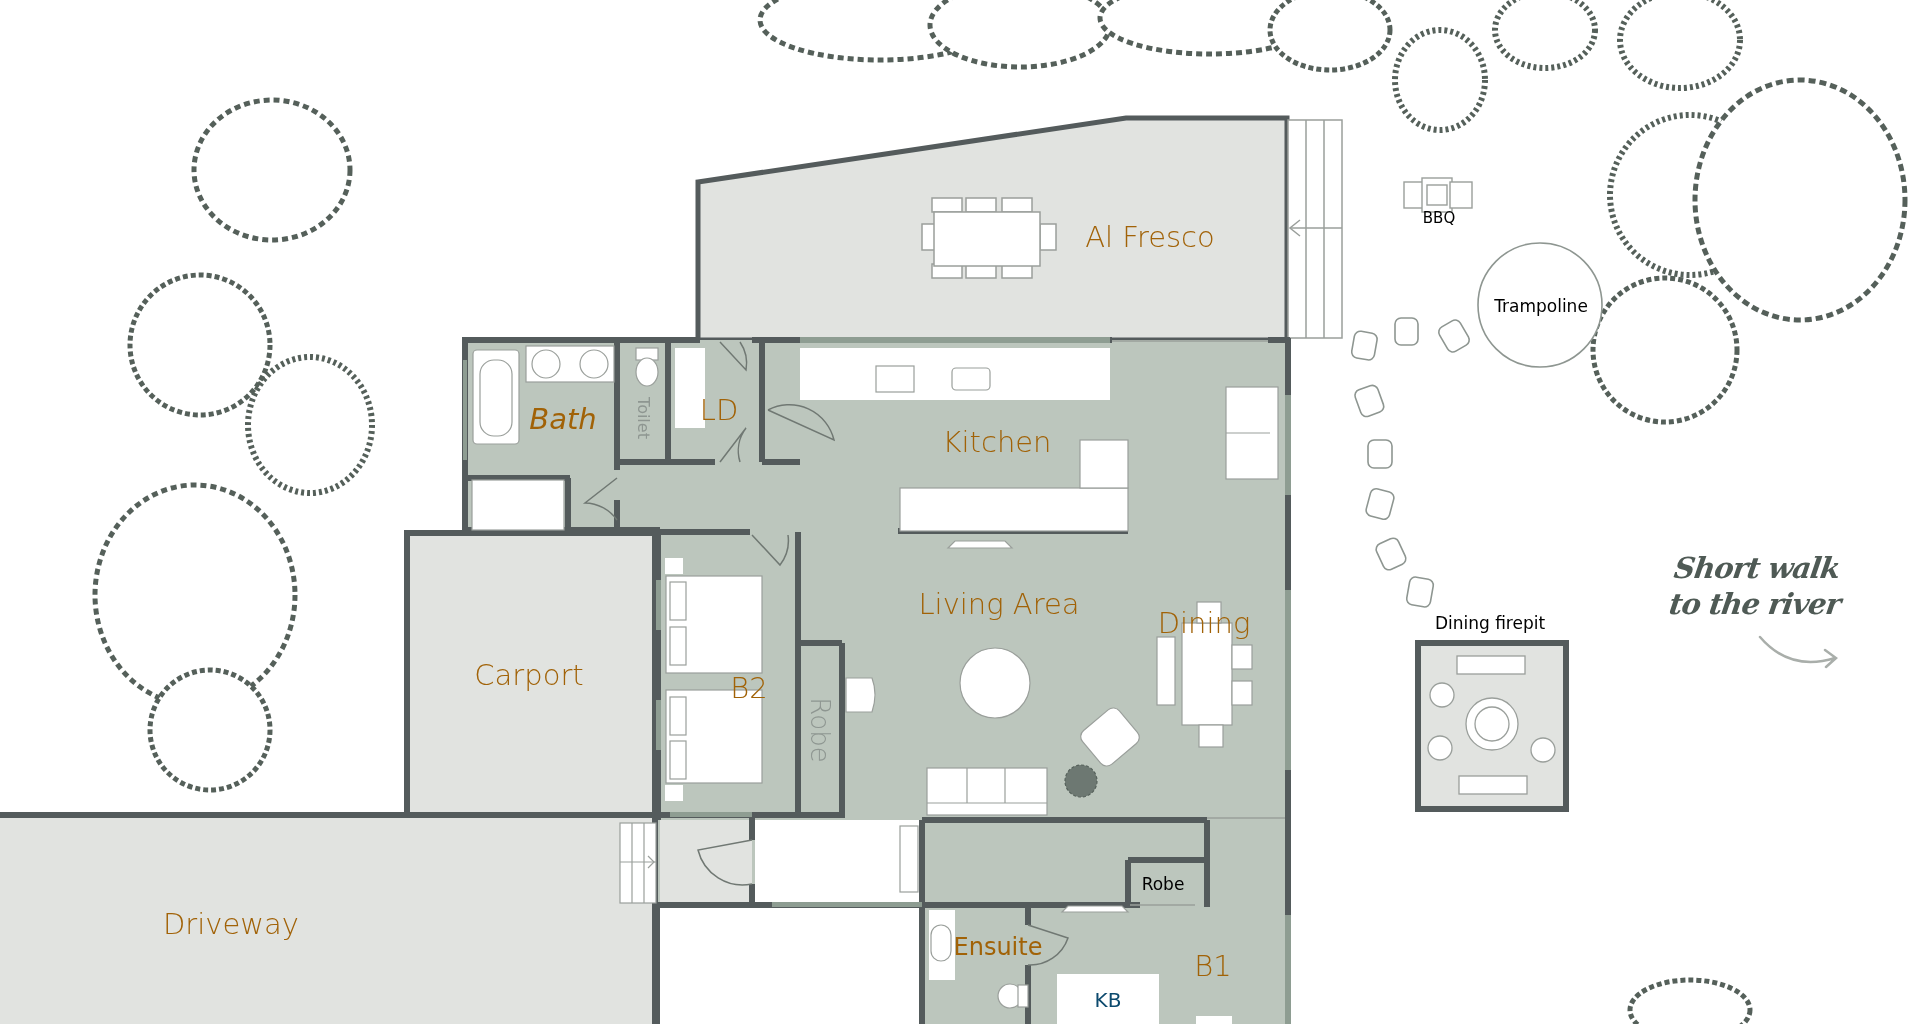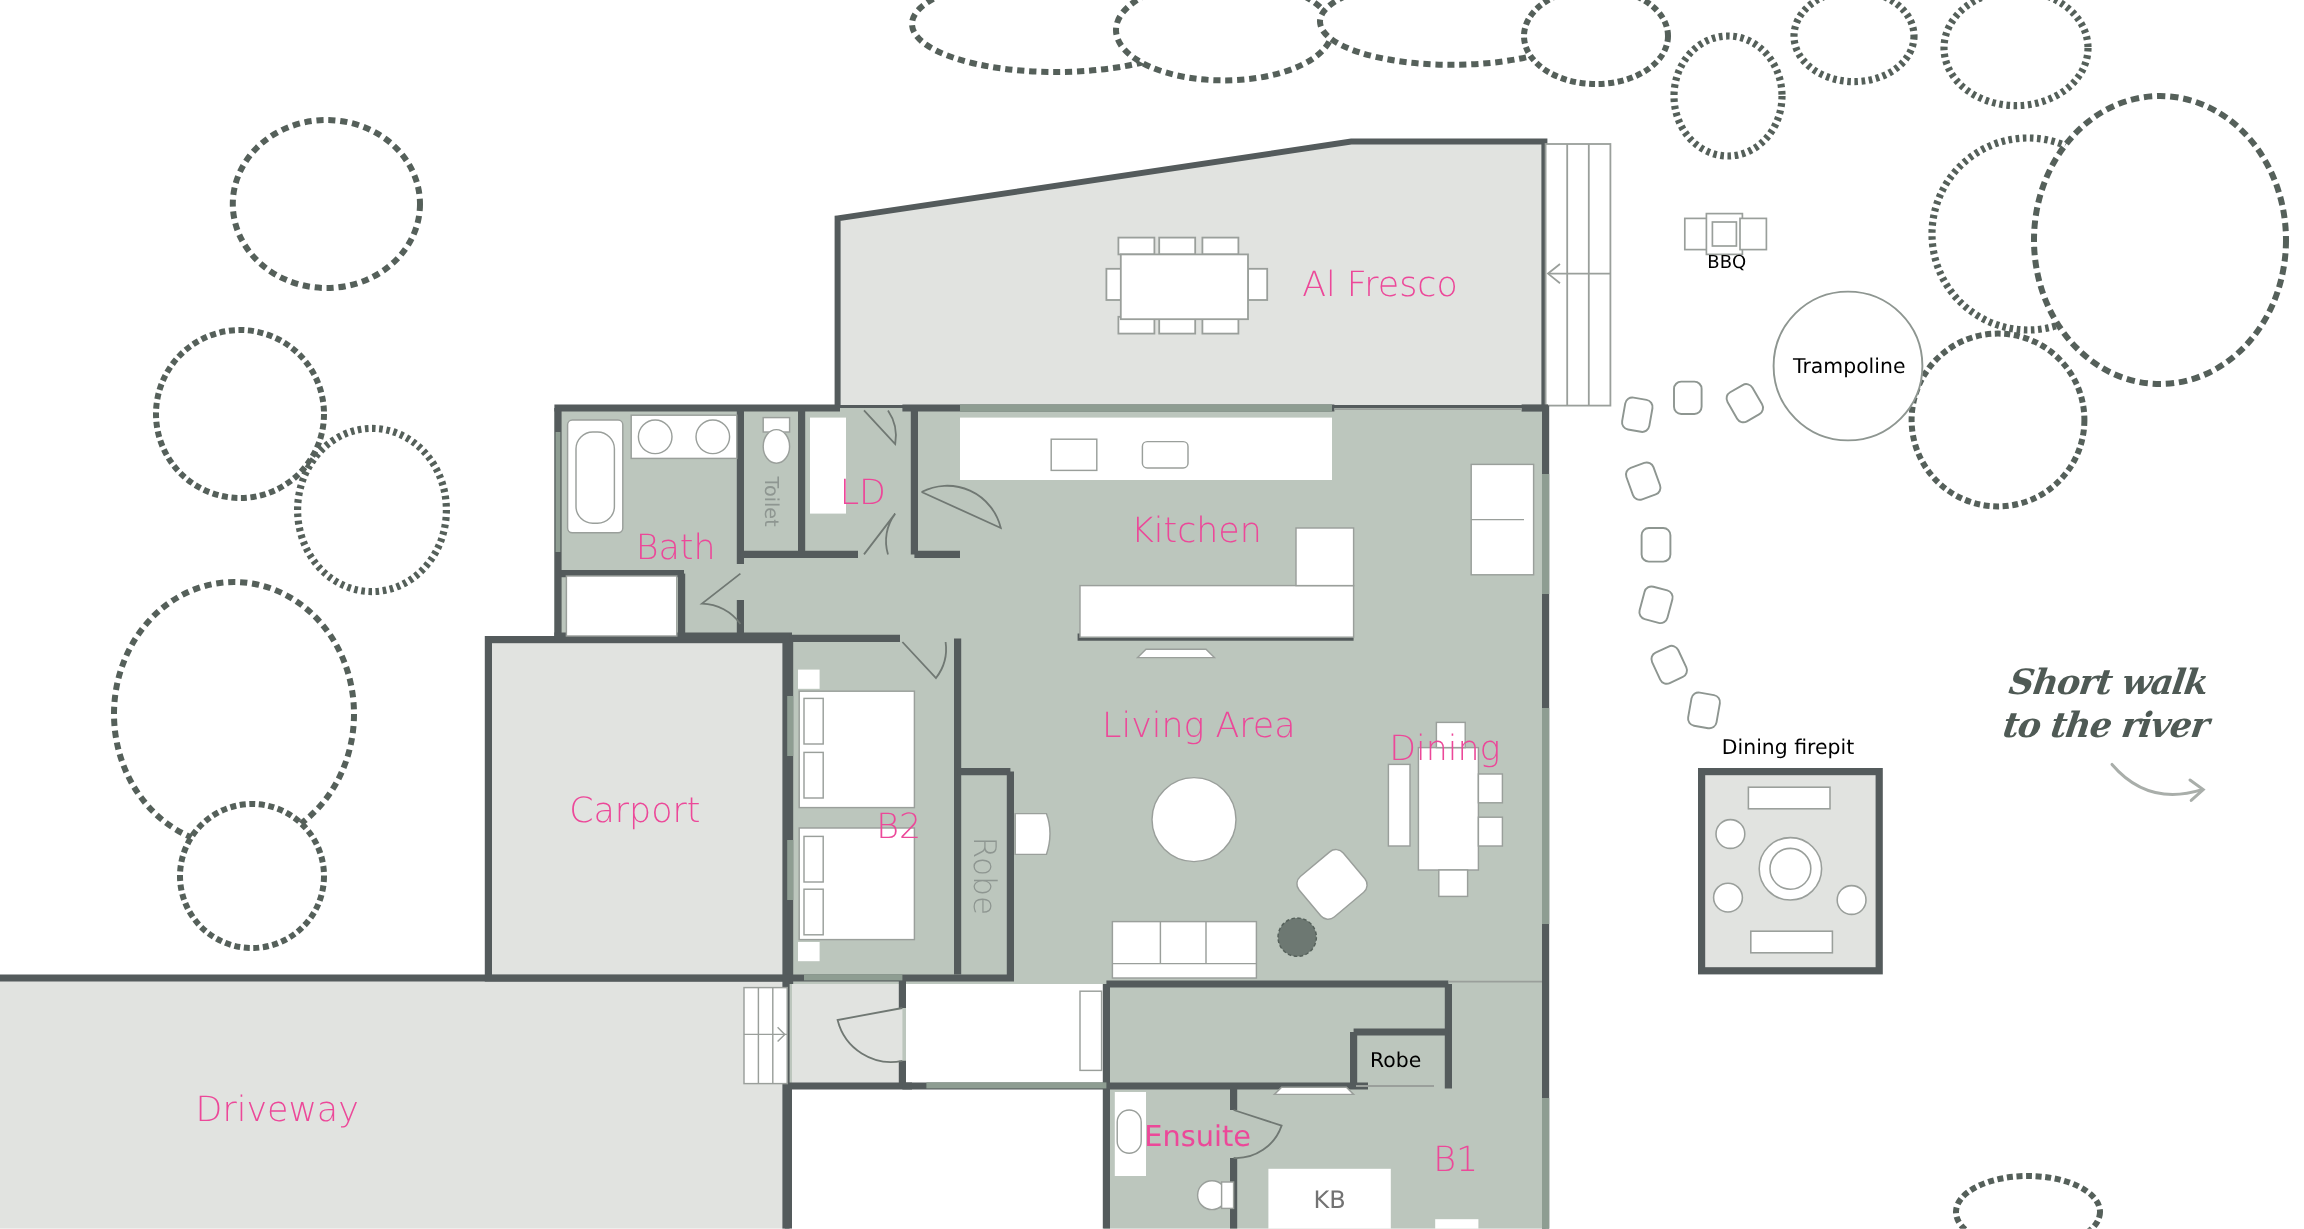--- a/index.html
+++ b/index.html
@@ -1,18 +1,18 @@
 <!DOCTYPE html>
 <html><head>
 <meta charset="utf-8">
 <style>
   html,body{margin:0;padding:0;background:#ffffff;}
   body{width:1920px;height:1024px;overflow:hidden;position:relative;font-family:"DejaVu Sans","Liberation Sans",sans-serif;}
   #plan{position:absolute;left:0;top:0;width:1920px;height:1024px;}
-  .lbl{position:absolute;color:#ec4899;white-space:nowrap;transform:translate(-50%,-50%);font-family:"DejaVu Sans",sans-serif;}
+  .lbl{position:absolute;color:#a16207;white-space:nowrap;transform:translate(-50%,-50%);font-family:"DejaVu Sans",sans-serif;}
   .lbl.big{font-size:29px;font-weight:300;}
   .lbl.med{font-size:26px;font-weight:300;}
   .lbl.small{font-size:17px;color:#000000;}
   .lbl.tiny{font-size:16px;color:#8e9691;}
   .lbl.vert{transform:translate(-50%,-50%) rotate(90deg);}
   .script{position:absolute;font-family:"DejaVu Serif",serif;font-style:italic;font-weight:bold;color:#4f5a55;font-size:29px;line-height:36px;letter-spacing:-1px;transform:skewX(-8deg);}
 </style>
 </head>
 <body>
 
@@ -272,34 +272,34 @@
       <circle cx="1543" cy="750" r="12"></circle>
       <circle cx="1492" cy="724" r="26"></circle>
       <circle cx="1492" cy="724" r="17"></circle>
     </g>
   </g>
 
   <path d="M1760,637 Q1790,672 1835,658 M1825,650 L1836,658 L1826,667" fill="none" stroke="#a9aeaa" stroke-width="2.5" stroke-linecap="round"></path>
 </svg>
 
 <div class="lbl big" style="left:1150px;top:237px;">Al Fresco</div>
-<div class="lbl big" style="left:563px;top:456px;">Bath</div>
+<div class="lbl big" style="left:563px;top:419px;font-style:italic;">Bath</div>
 <div class="lbl tiny vert" style="left:643px;top:418px;">Toilet</div>
 <div class="lbl big" style="left:719px;top:410px;">LD</div>
 <div class="lbl big" style="left:997px;top:442px;">Kitchen</div>
 <div class="lbl big" style="left:999px;top:604px;">Living Area</div>
 <div class="lbl big" style="left:1204px;top:580px;margin-top:43px;">Dining</div>
 <div class="lbl big" style="left:529px;top:675px;">Carport</div>
 <div class="lbl big" style="left:749px;top:688px;">B2</div>
 <div class="lbl med vert" style="left:820px;top:730px;color:#8e9691;">Robe</div>
 <div class="lbl big" style="left:231px;top:924px;">Driveway</div>
 <div class="lbl small" style="left:1163px;top:884px;">Robe</div>
 <div class="lbl" style="left:998px;top:947px;font-size:24px;text-align:right;">Ensuite</div>
 <div class="lbl big" style="left:1213px;top:966px;">B1</div>
-<div class="lbl" style="left:1108px;top:1000px;font-size:20px;color:#737373;">KB</div>
+<div class="lbl" style="left:1108px;top:1000px;font-size:20px;color:#0c4a6e;">KB</div>
 
 <div class="lbl small" style="left:1439px;top:218px;font-size:15px;">BBQ</div>
 <div class="lbl small" style="left:1541px;top:306px;">Trampoline</div>
 <div class="lbl small" style="left:1490px;top:623px;">Dining firepit</div>
 
 <div class="script" style="left:1672px;top:550px;">
   <div>Short walk</div>
   <div>to the river</div>
 </div>
 

